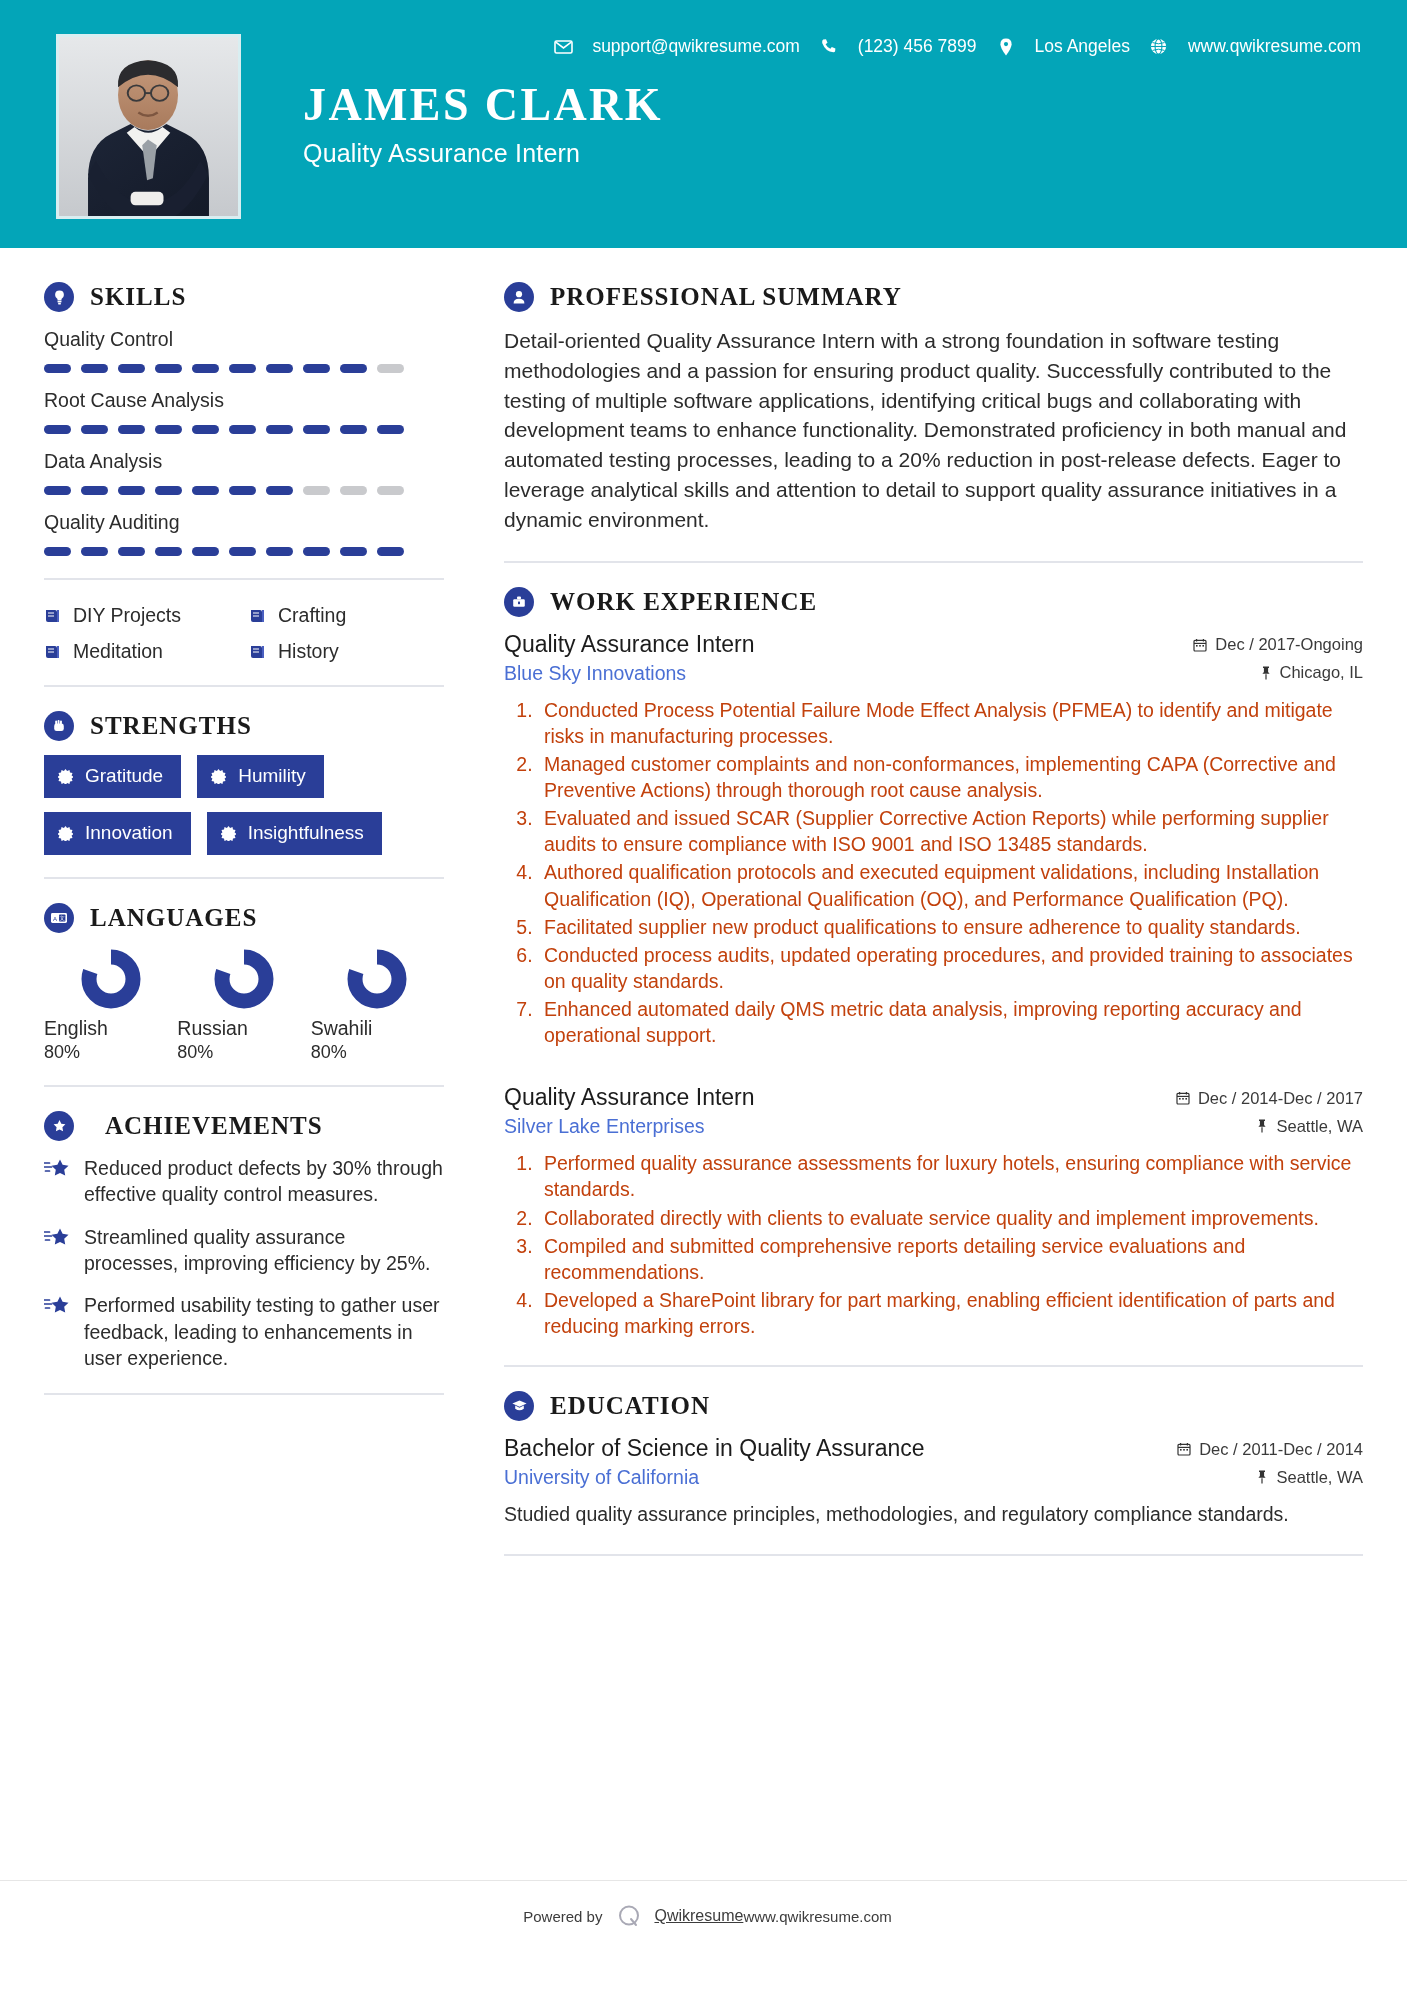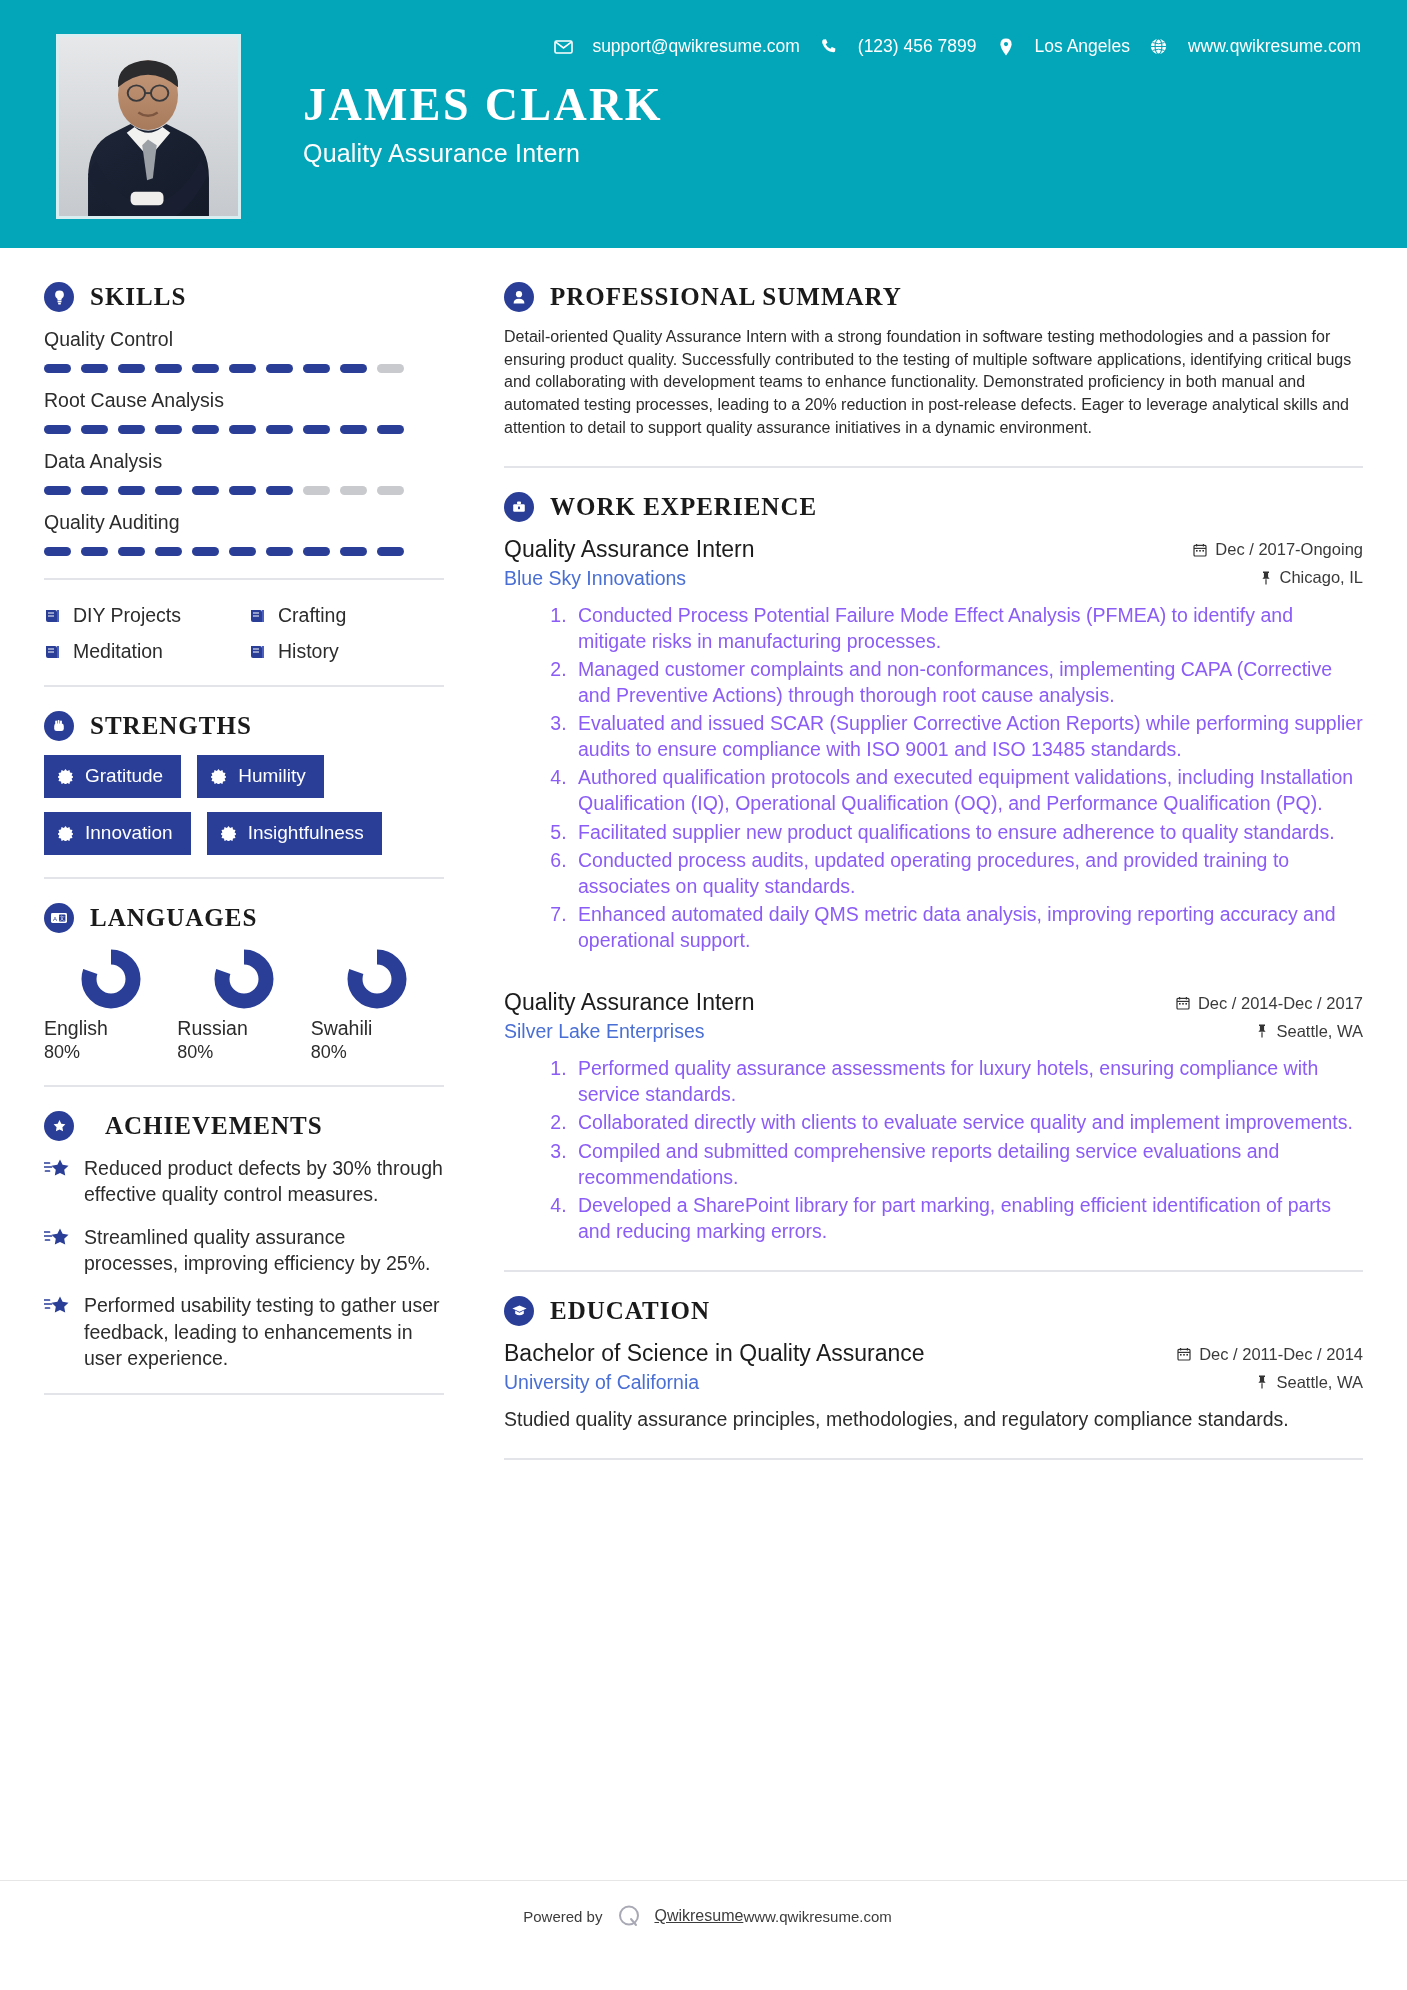--- a/index.html
+++ b/index.html
@@ -84,30 +84,30 @@
   .ring { display:block; margin: 0 auto 6px; }
   .lang-name { font-size: 19.5px; color: #2c2c2c; }
   .lang-pct { font-size: 18px; color: #2c2c2c; margin-top: 2px; }
 
   
   .ach { display: flex; margin-bottom: 16px; }
   .ach .ai { flex: 0 0 auto; margin-right: 14px; margin-top: 3px; display:flex; }
   .ach-text { font-size: 19.5px; line-height: 1.35; color:#2c2c2c; }
 
   
-  .summary { font-size: 16px; line-height: 1.42; color: #2c2c2c; text-align: left; }
+  .summary { font-size: 21px; line-height: 1.42; color: #2c2c2c; text-align: left; }
   .job { margin-bottom: 8px; }
   .job-top { display: flex; justify-content: space-between; align-items: baseline; }
   .job-title { font-size: 23px; color: #1c1c1c; }
   .job-meta { font-size: 16.5px; color: #3a3a3a; display:flex; align-items:center; white-space:nowrap; }
   .job-meta .mi { margin-right: 8px; display:flex; }
   .job-sub { display: flex; justify-content: space-between; align-items: baseline; margin-top: 4px; }
   .company { font-size: 19.5px; color: #4a6fd4; }
   .bullets { margin: 12px 0 0 0; padding-left: 34px; }
-  .bullets li { font-size: 19.5px; line-height: 1.34; color:#8b5cf6; margin-bottom: 2px; padding-left: 6px; margin-left: 34px; }
+  .bullets li { font-size: 19.5px; line-height: 1.34; color:#c2410c; margin-bottom: 2px; padding-left: 6px; }
   .edu-desc { font-size: 19.5px; line-height: 1.35; margin-top: 12px; color:#2c2c2c; }
   .main .divider { margin: 26px 0 24px; }
 
   
   .footer {
     position: absolute; left: 0; right: 0; bottom: 0; height: 110px;
     border-top: 1px solid #e6e6e6;
   }
   .footer-inner {
     display:flex; align-items:center; justify-content: center;

